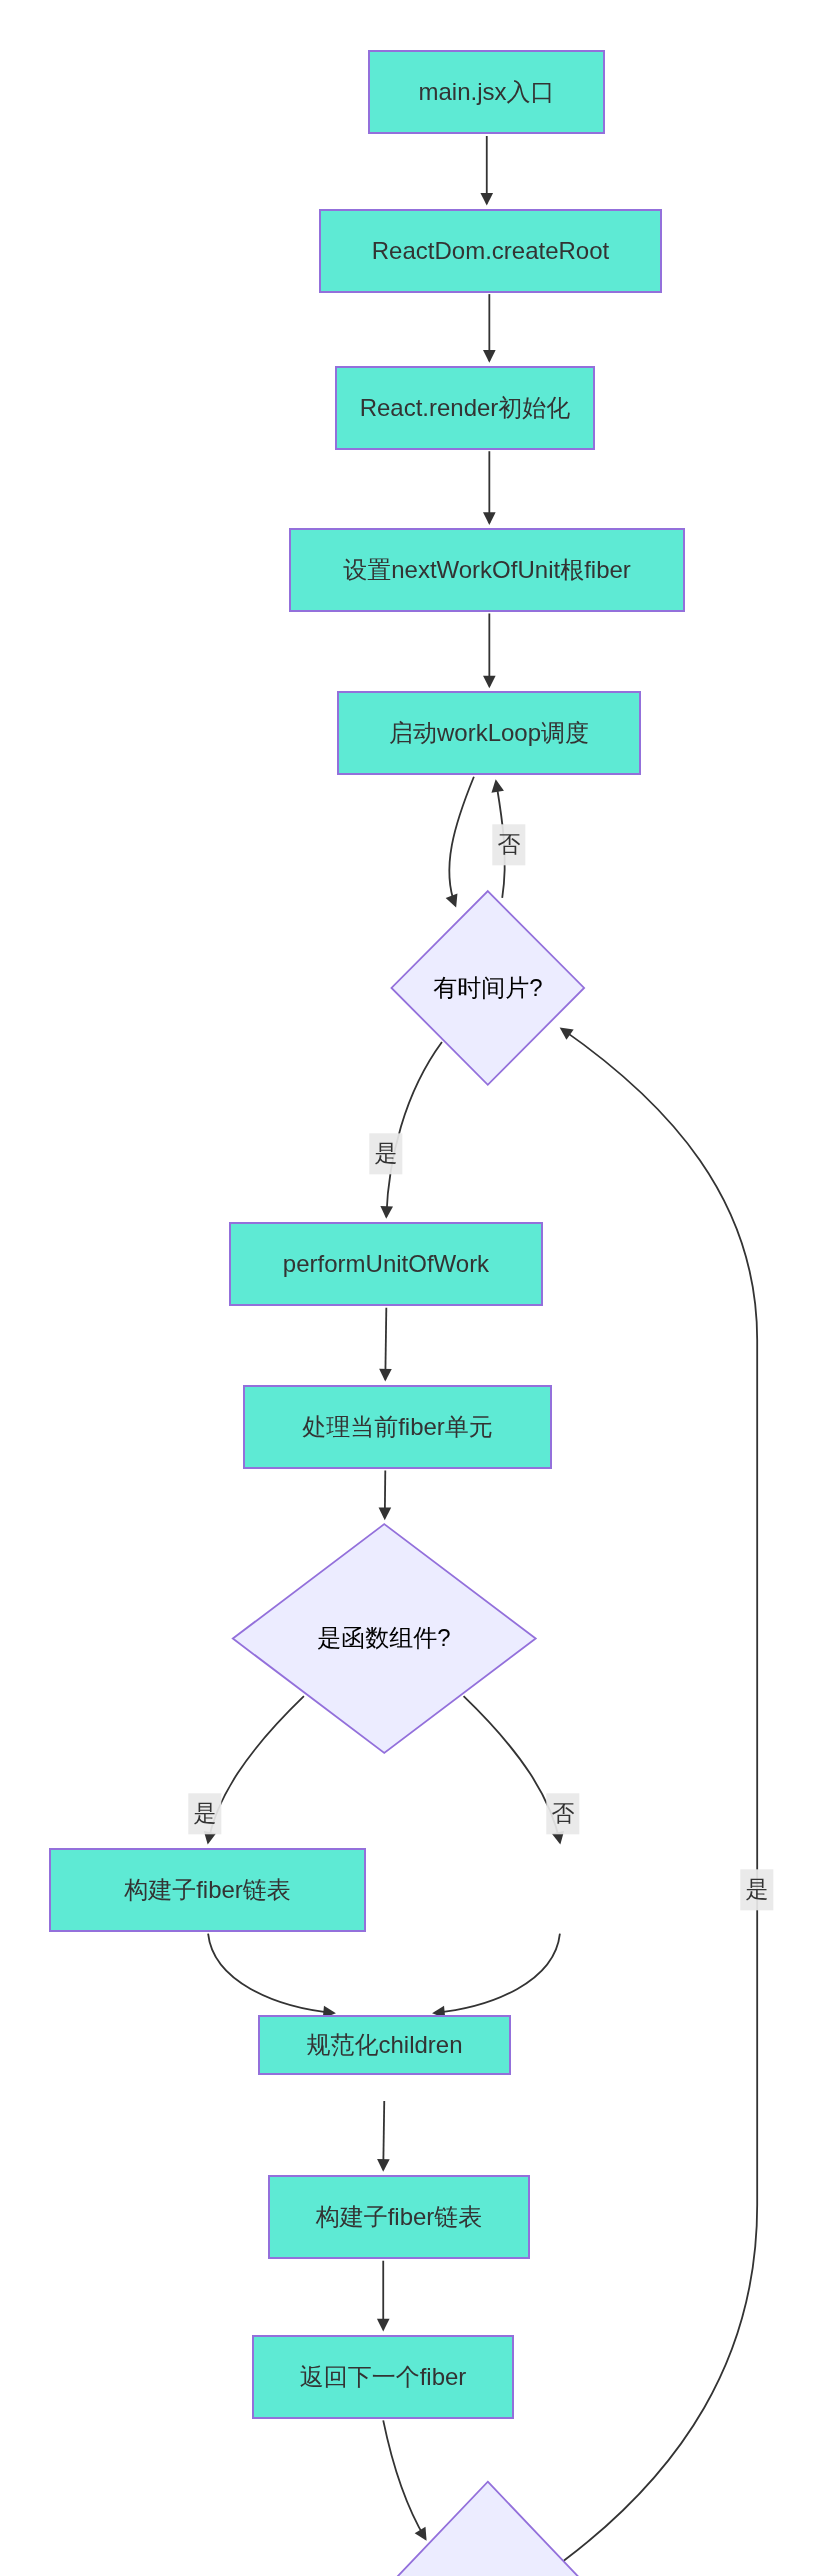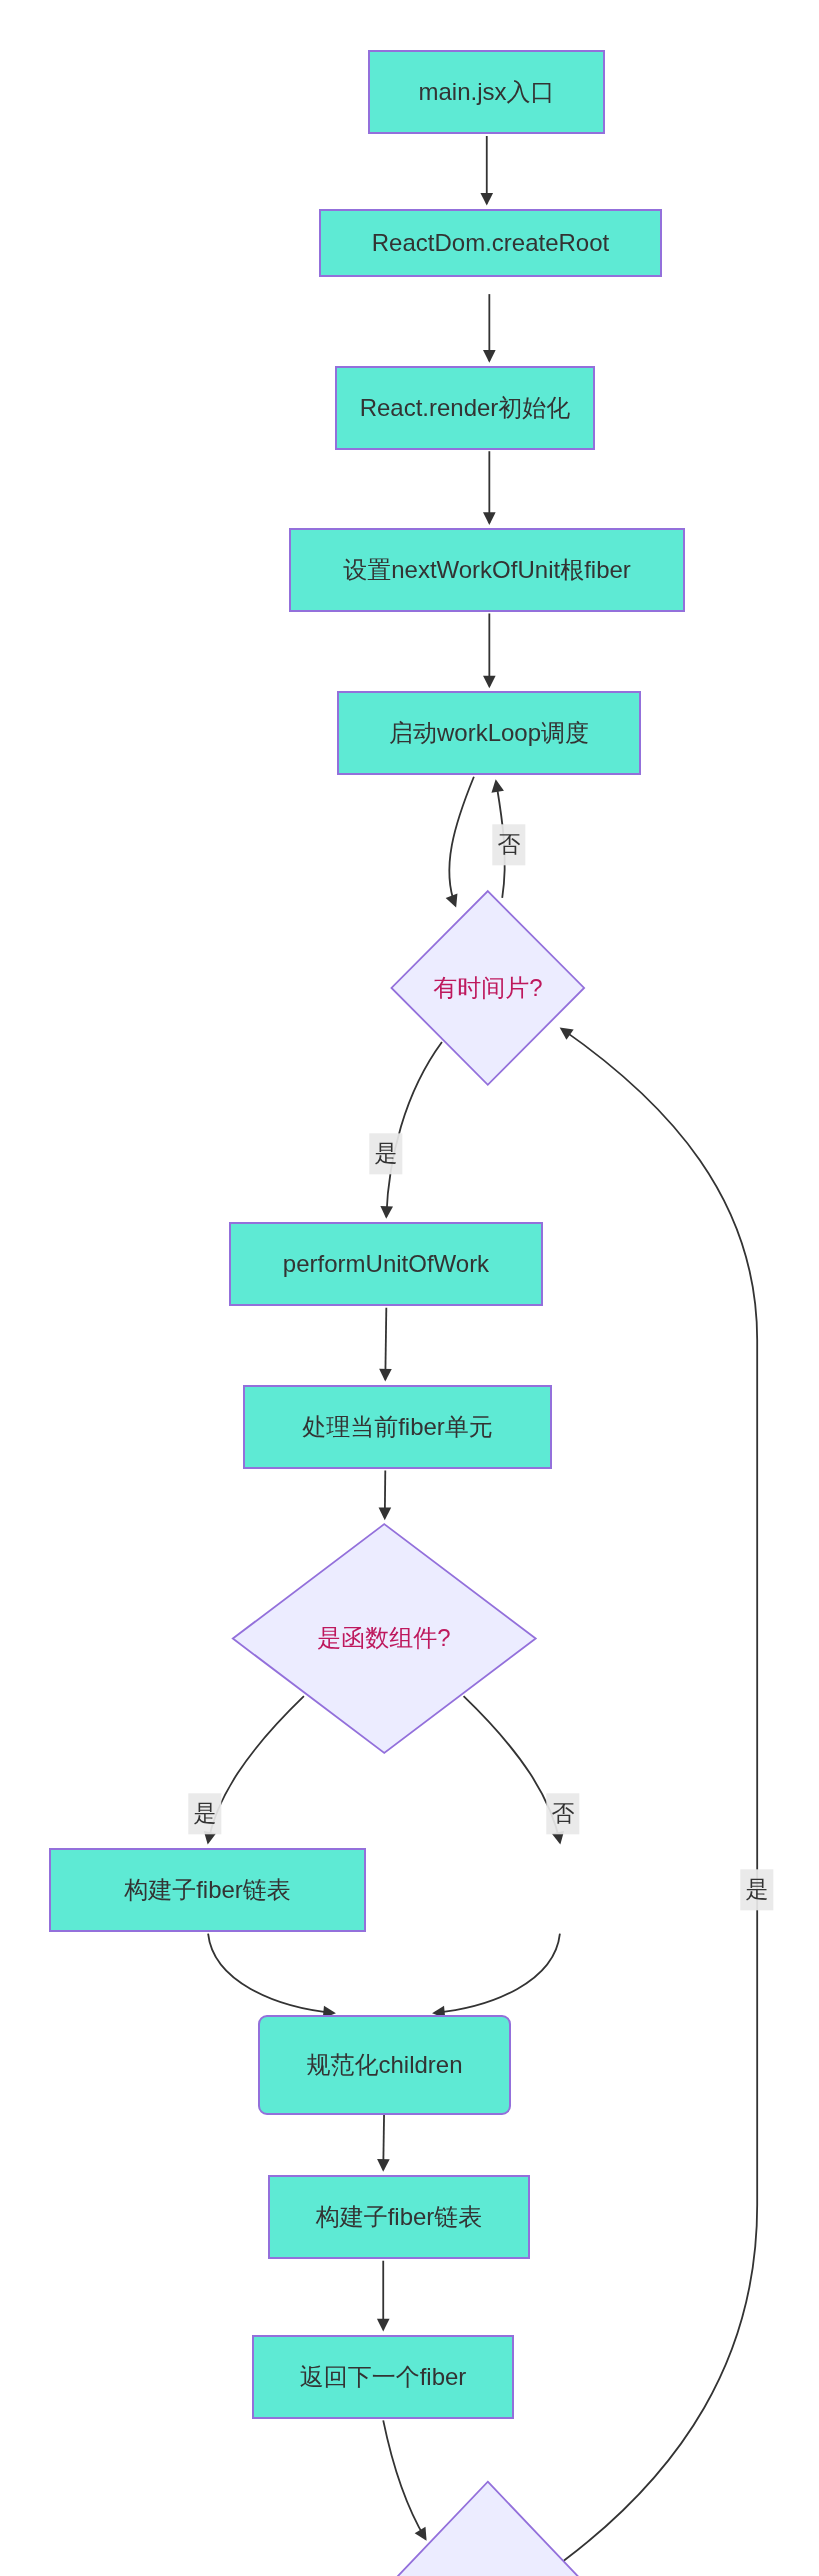--- a/index.html
+++ b/index.html
@@ -11,39 +11,39 @@
   svg.edges{position:absolute;left:0;top:0;width:819px;height:3379px;}
 
   .node{
     position:absolute;box-sizing:border-box;
     background:#5eead4;border:2.1px solid #9370DB;
     display:flex;align-items:center;justify-content:center;
     font-size:24px;line-height:1.2;white-space:nowrap;color:#333333;
   }
   .dlabel{
     position:absolute;transform:translate(-50%,-50%);
-    font-size:24px;white-space:nowrap;color:#be185d;
+    font-size:24px;white-space:nowrap;color:#000000;
   }
   .elabel{
     position:absolute;transform:translate(-50%,-50%);
     background:rgba(232,232,232,0.92);
     padding:5.2px 5.2px;font-size:23px;white-space:nowrap;color:#333333;
   }
 
   
   #n1{left:368px;top:50px;width:237px;height:84px;}
-  #n2{left:319px;top:209px;width:343px;height:68px;}
+  #n2{left:319px;top:209px;width:343px;height:84px;}
   #n3{left:335px;top:366px;width:260px;height:84px;}
   #n4{left:289px;top:528px;width:396px;height:84px;}
   #n5{left:337px;top:691px;width:304px;height:84px;}
   #n6{left:229px;top:1222px;width:314px;height:84px;}
   #n7{left:243px;top:1385px;width:309px;height:84px;}
   #n8{left:49px;top:1848px;width:317px;height:84px;}
   #n9{left:439px;top:1848px;width:242px;height:84px;}
-  #n10{left:258px;top:2015px;width:253px;height:100px;border-radius:9px;}
+  #n10{left:258px;top:2015px;width:253px;height:60px;}
   #n11{left:268px;top:2175px;width:262px;height:84px;}
   #n12{left:252px;top:2335px;width:262px;height:84px;}
 
   
   #d1t{left:488px;top:988px;}
   #d2t{left:384px;top:1638px;}
 
   
   #l-no1{left:509px;top:845px;}
   #l-yes1{left:386px;top:1154px;}

